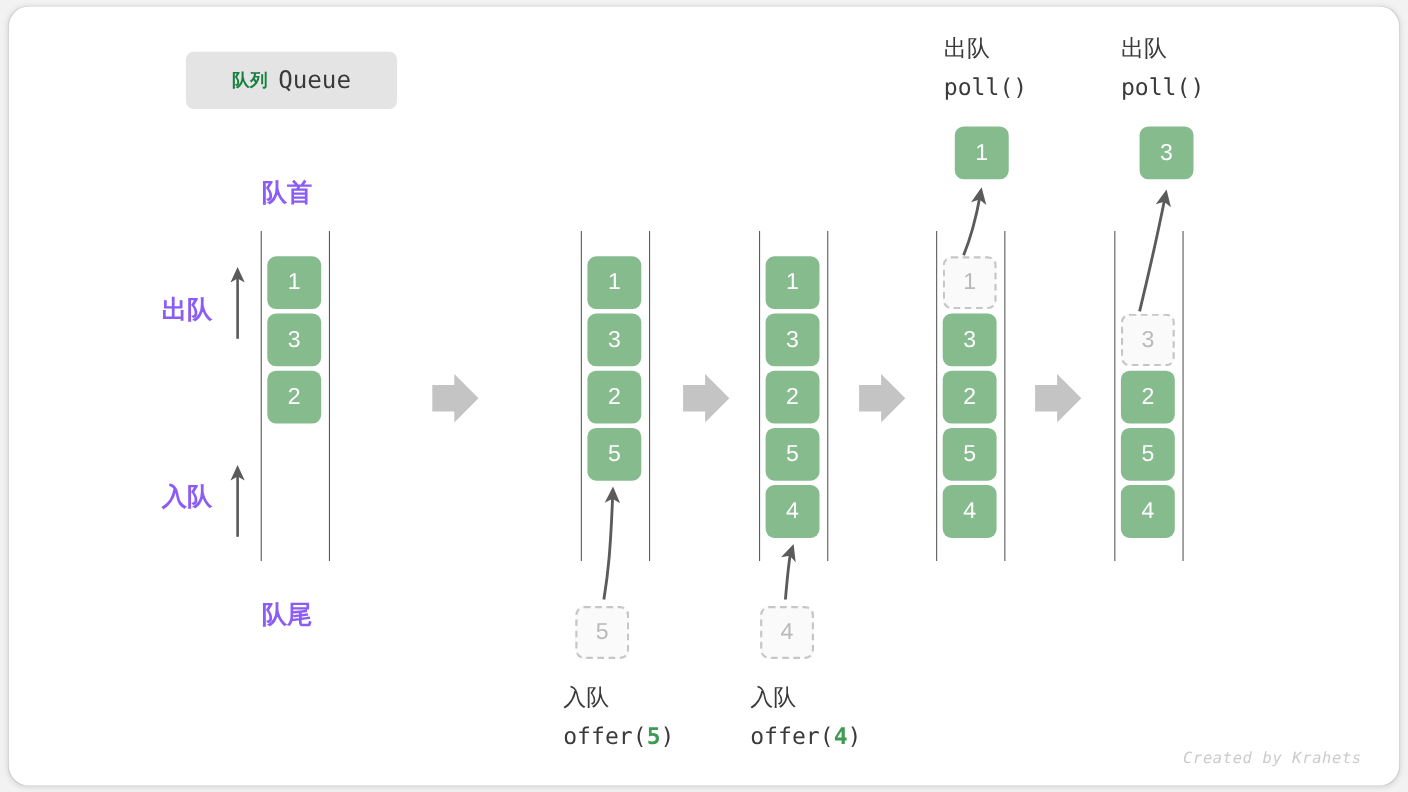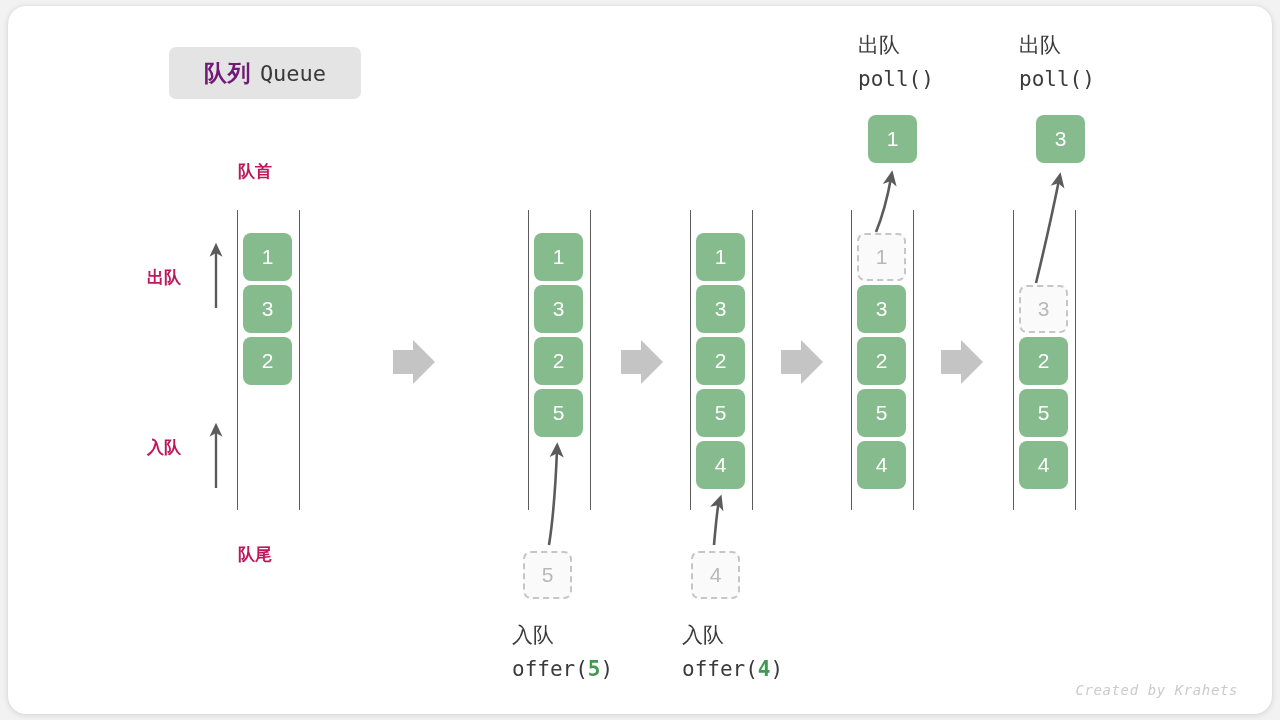--- a/index.html
+++ b/index.html
@@ -28,33 +28,33 @@
   .title-badge {
     position: absolute;
     left: 169px; top: 47px;
     width: 192px; height: 52px;
     background: #e4e4e4;
     border-radius: 7px;
     display: flex; align-items: center; justify-content: center;
     gap: 9px;
   }
   .title-cn {
-    font-size: 23px; font-weight: bold; color: #701a75;
+    font-size: 16px; font-weight: bold; color: #15803d;
     font-family: Liberation Serif, serif;
     letter-spacing: 0.5px;
   }
   .title-en {
     font-size: 22px; color: #3a3a3a;
     font-family: "DejaVu Sans Mono", "Liberation Mono", monospace;
   }
 
   
   .lbl-bold {
     position: absolute;
-    font-size: 17px; font-weight: bold; color: #be185d;
+    font-size: 23px; font-weight: bold; color: #8b5cf6;
     white-space: nowrap;
   }
   .op-label {
     position: absolute;
     white-space: nowrap;
     color: #3a3a3a;
   }
   .op-label .cn {
     display: block;
     font-size: 21px; line-height: 34px;

